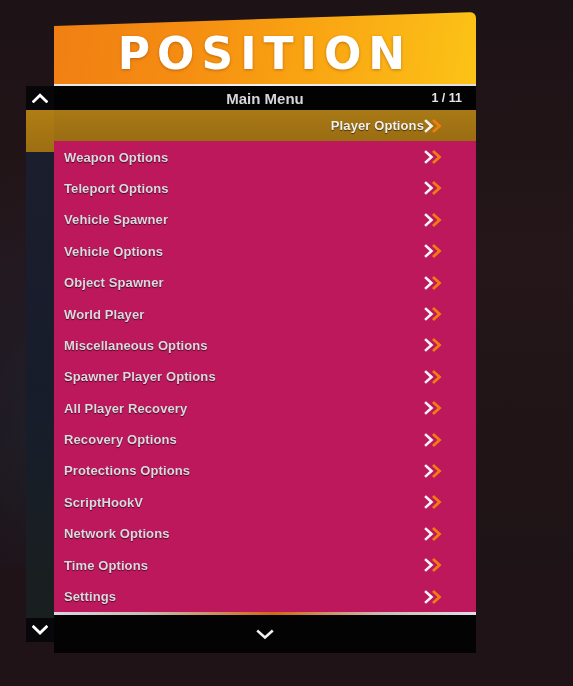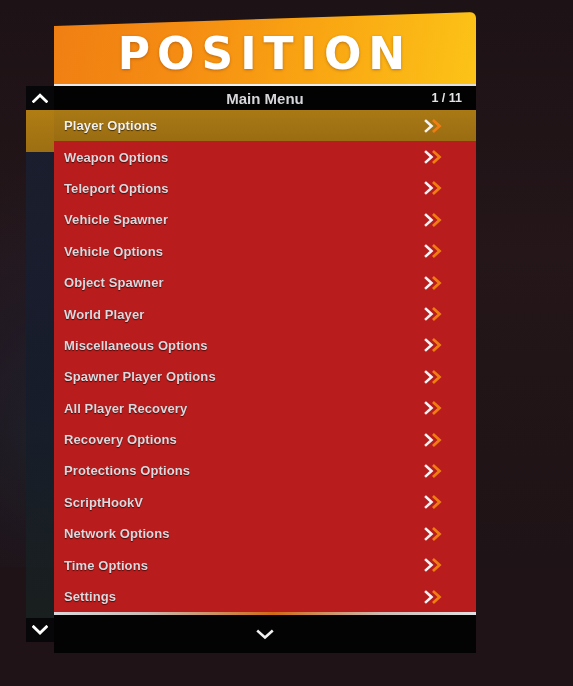--- a/index.html
+++ b/index.html
@@ -90,24 +90,25 @@
     color:#e4e4e8; font-size:12.5px; font-weight:bold;
   }
 
   
   #list { background:#1b1e2c; }
   .row {
     position:relative;
     height:31.4px;
     display:flex; align-items:center;
     padding:0 14px 0 10px;
-    background:#b91c1c;
+    background:#be185d;
   }
   .row.selected {
     background:linear-gradient(180deg,#a97915 0%, #9a6d12 100%);
+    text-align:right;
   }
   .row-label {
     color:#d9d9de;
     font-size:13px;
     font-weight:bold;
     letter-spacing:.1px;
     text-shadow:0 1px 1px rgba(0,0,0,.6);
     flex:1;
   }
   .row.selected .row-label { color:#f2f0ec; }

